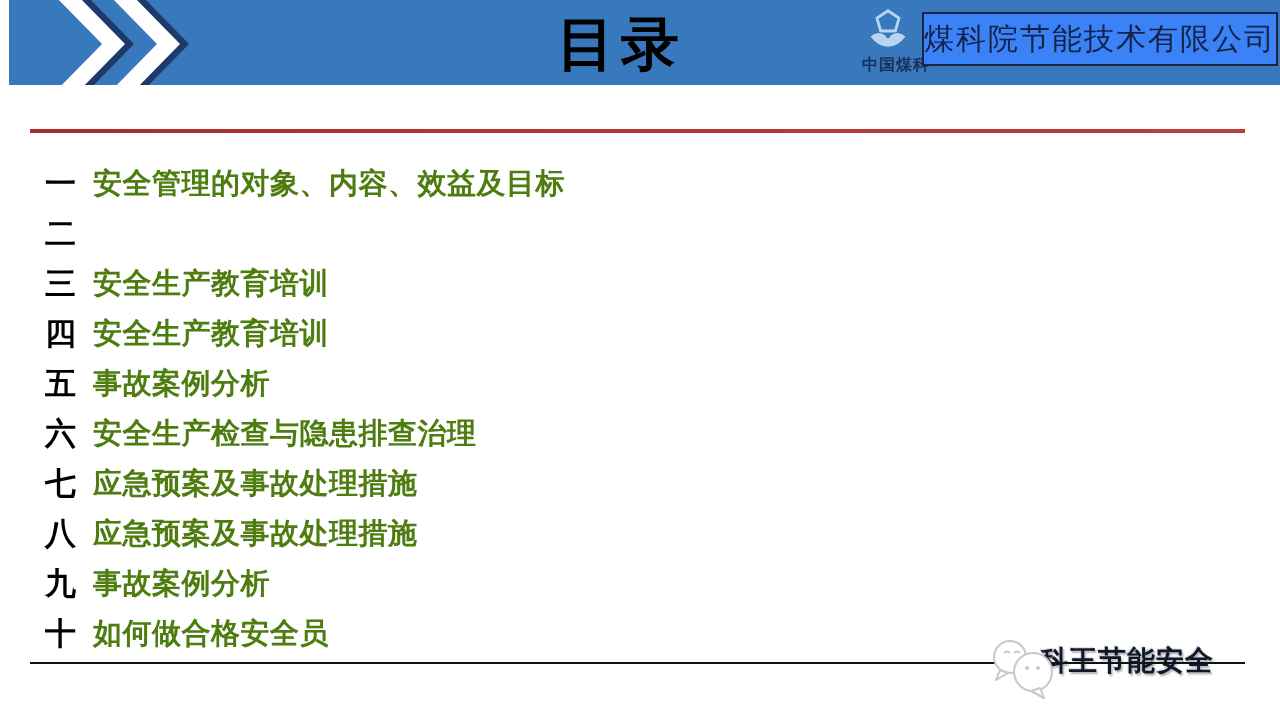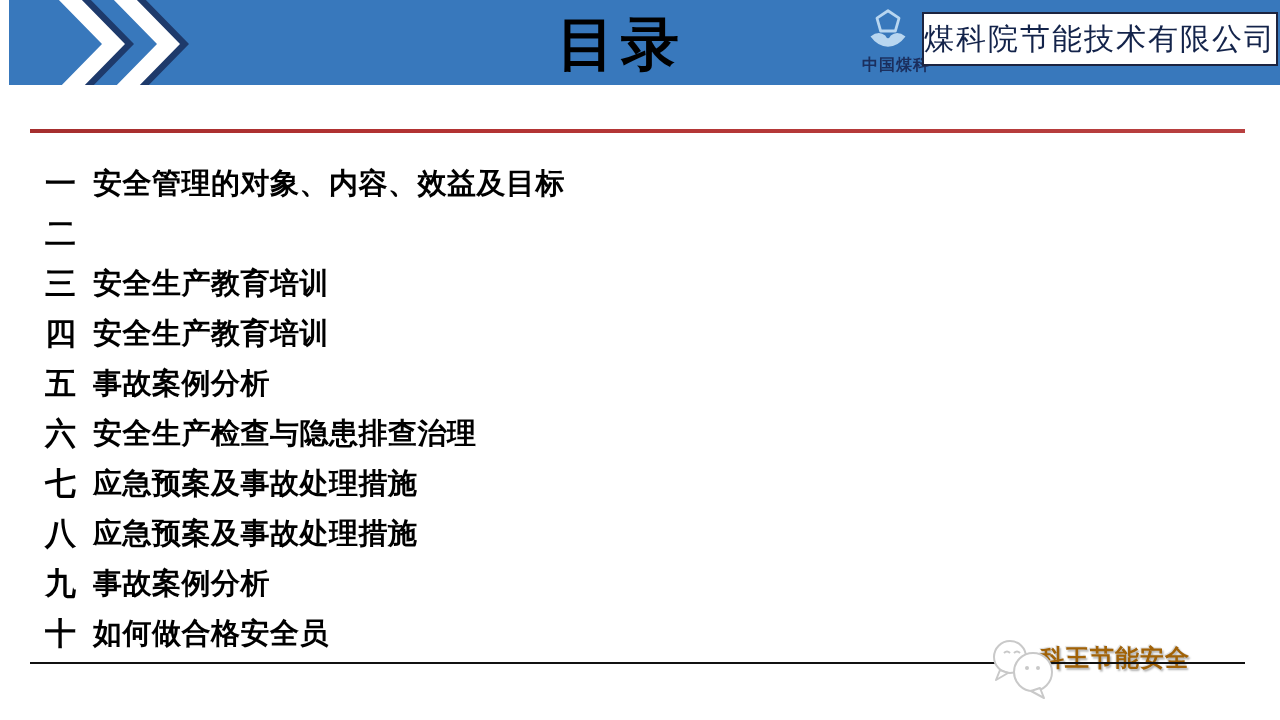--- a/index.html
+++ b/index.html
@@ -29,21 +29,21 @@
     position:absolute;left:836px;top:8px;width:86px;height:74px;
     display:flex;flex-direction:column;align-items:center;justify-content:flex-start;
   }
   .logo-emblem{width:46px;height:46px;}
   .logo-name{
     margin-top:1px;font-size:16px;font-weight:bold;color:#1b2f5e;
     letter-spacing:1px;white-space:nowrap;margin-left:16px;
   }
   .company-box{
     position:absolute;left:913px;top:12px;width:356px;height:54px;
-    background:#ffffff;border:2px solid #1c2440;box-sizing:border-box;
+    background:#3b82f6;border:2px solid #1c2440;box-sizing:border-box;
     display:flex;align-items:center;justify-content:center;
   }
   .company-box span{
     font-size:30px;color:#13234a;letter-spacing:2px;white-space:nowrap;
   }
 
   
   .red-rule{
     position:absolute;left:30px;top:129px;width:1215px;height:4px;
     background:linear-gradient(to right,#a52e2e 0%,#b23232 30%,#b84040 100%);
@@ -58,29 +58,29 @@
     position:absolute;left:45px;top:159px;width:1000px;
   }
   .toc-item{
     height:50px;display:flex;align-items:center;
   }
   .toc-num{
     width:48px;flex:0 0 48px;
     font-size:31px;font-weight:bold;color:#000000;
   }
   .toc-label{
-    font-size:29px;font-weight:bold;color:#000000;letter-spacing:0.5px;
+    font-size:29px;font-weight:bold;color:#4d7c0f;letter-spacing:0.5px;
     white-space:nowrap;
   }
 
   
   .wm-text{
     position:absolute;left:1040px;top:642px;z-index:2;
-    font-size:24px;font-weight:bold;letter-spacing:1px;white-space:nowrap;
-    color:#a16207;
+    font-size:28px;font-weight:bold;letter-spacing:1px;white-space:nowrap;
+    color:#0f172a;
     text-shadow:1.5px 1.5px 2px #b0b0b0,-1px -1px 1px #d8d8d8;
   }
   .wm-logo{
     position:absolute;left:978px;top:630px;width:90px;height:80px;z-index:4;
   }
 </style>
 </head>
 <body>
 
 <div class="slide">

